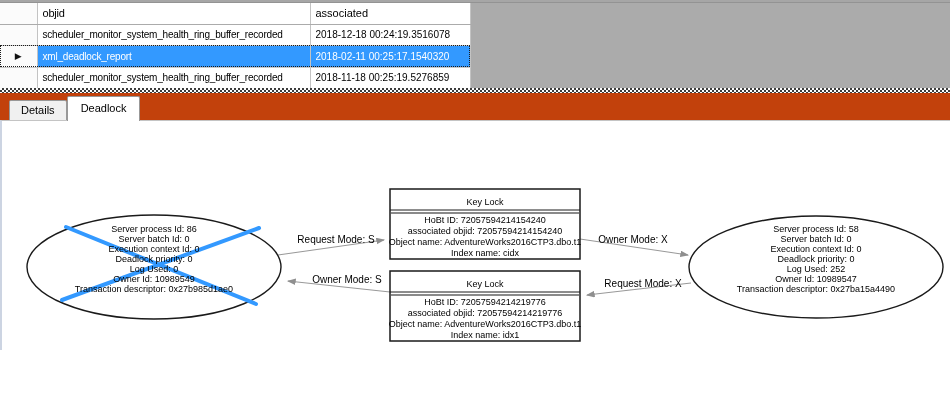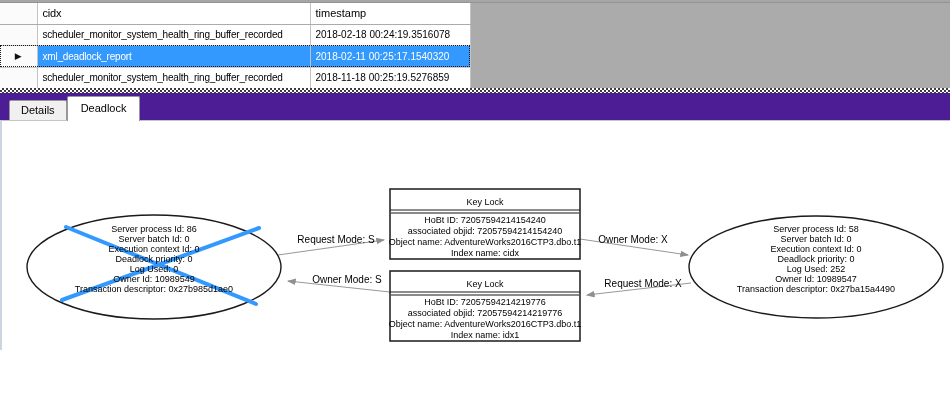--- a/index.html
+++ b/index.html
@@ -31,21 +31,21 @@
   .cur { font-size: 9px; color: #111; line-height: 21px; }
   .splitter {
     height: 5px;
     background: repeating-conic-gradient(#3c3c3c 0% 25%, #fdfdfd 0% 50%) 0 0 / 4px 4px;
   }
   .event-label {
     height: 30px; background: #f0f0f0; font-size: 11.5px;
     padding: 8px 0 0 5px;
   }
   .tabstrip {
-    height: 27px; background: #4c1d95; display: flex; align-items: flex-end;
+    height: 27px; background: #c2410c; display: flex; align-items: flex-end;
     padding-left: 9px; position: relative; z-index: 2;
   }
   .tab {
     border: 1px solid #989898; border-bottom: none; background: #f0f0f0;
     font-size: 11px; height: 20px; line-height: 19px; padding: 0 11px;
     border-radius: 2px 2px 0 0; color: #000; cursor: default;
   }
   .tab.active {
     background: #fff; height: 25px; line-height: 23px; margin-bottom: -1px;
     position: relative; z-index: 3; padding: 0 13px;
@@ -65,29 +65,29 @@
 
 <div class="screen">
   <div class="top-strip"></div>
 
 
   <div class="grid-area">
     <table class="grid">
       <thead>
         <tr>
           <th class="sel"></th>
-          <th class="c-name">cidx</th>
-          <th class="c-ts">timestamp</th>
+          <th class="c-name">objid</th>
+          <th class="c-ts">associated</th>
         </tr>
       </thead>
       <tbody>
         <tr>
           <td class="sel"></td>
           <td class="c-name">scheduler_monitor_system_health_ring_buffer_recorded</td>
-          <td class="c-ts">2018-02-18 00:24:19.3516078</td>
+          <td class="c-ts">2018-12-18 00:24:19.3516078</td>
         </tr>
         <tr class="selected">
           <td class="sel">
             <span class="cur">▶</span>
           </td>
           <td class="c-name">xml_deadlock_report</td>
           <td class="c-ts">2018-02-11 00:25:17.1540320</td>
         </tr>
         <tr>
           <td class="sel"></td>

